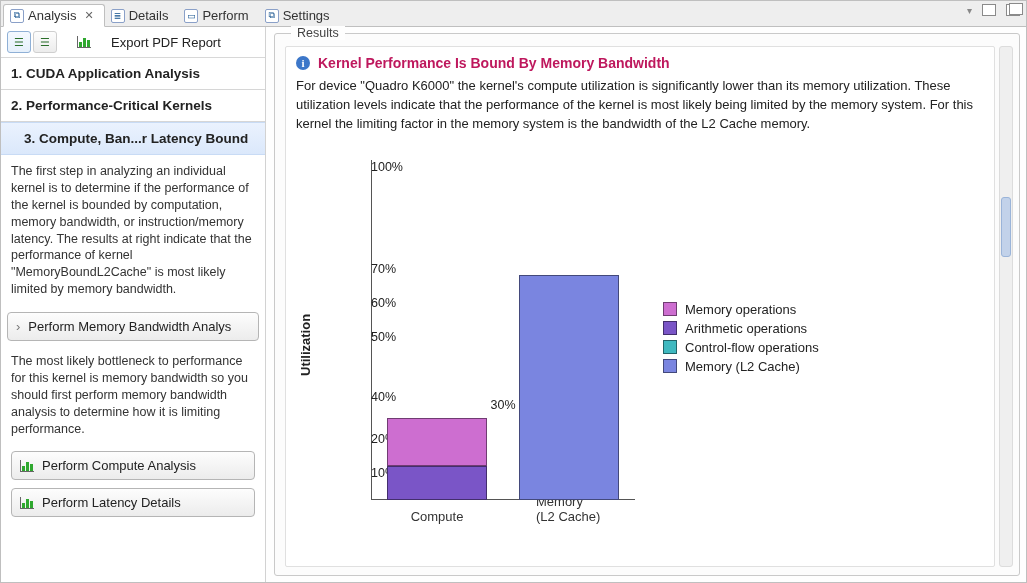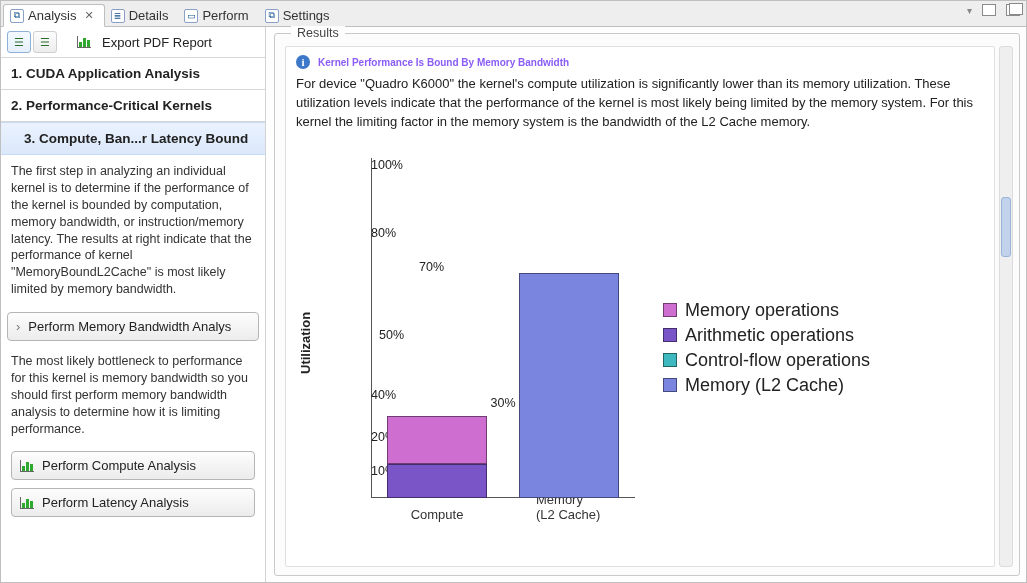--- a/index.html
+++ b/index.html
@@ -95,21 +95,21 @@
   .tb-btn {
     width: 24px; height: 22px;
     border: 1px solid #cfcfcf; border-radius: 3px;
     background: linear-gradient(#fdfdfd,#ececec);
     display:inline-flex; align-items:center; justify-content:center;
     font-size: 11px; color:#2a6e2a;
     cursor: pointer;
   }
   .tb-btn.active { border-color:#8fb0d6; background:linear-gradient(#f4f9ff,#e6f0fb); }
   .export-btn {
-    display:inline-flex; align-items:center; gap:11px;
+    display:inline-flex; align-items:center; gap:20px;
     padding: 3px 10px;
     font-size: 13px; color:#222;
     cursor:pointer;
     margin-left: 8px;
   }
   .export-btn .chart-icon {
     width:14px; height:12px; display:inline-flex; align-items:flex-end; gap:1px;
     border-left:1px solid #666; border-bottom:1px solid #666; padding:0 1px;
   }
   .export-btn .chart-icon i { width:3px; background:#2fa82f; display:inline-block; }
@@ -181,21 +181,21 @@
     position:absolute; left:1px; right:1px; top:150px; height:60px;
     background:#c2d2ea; border:1px solid #9ab4d9; border-radius:3px;
   }
   .res-title-row { display:flex; align-items:center; gap:8px; padding:2px 0 6px 0; }
   .info-icon {
     width:14px; height:14px; border-radius:50%;
     background:#3c77c9; color:#fff; font-weight:bold;
     display:inline-flex; align-items:center; justify-content:center;
     font-family: Georgia, serif; font-size:11px;
   }
-  .res-title { font-weight:bold; font-size:10px; color:#8b5cf6; }
+  .res-title { font-weight:bold; font-size:14px; color:#be185d; }
   .res-body { font-size:13px; color:#222; line-height:1.45; padding-right:4px; }
 
   
   .chart-area {
     margin-top: 26px;
     display:flex;
   }
   .yaxis-wrap {
     display:flex;
   }
@@ -216,21 +216,21 @@
   .xcat {
     position:absolute; bottom:6px; font-size:13px; color:#333; transform:translateX(-50%);
   }
   .bar {
     position:absolute; bottom:30px;
     border:1px solid rgba(0,0,0,.45);
   }
   .legend {
     margin-left: 28px;
     margin-top: 140px;
-    font-size:18px; color:#222;
+    font-size:13px; color:#222;
   }
   .legend .item { display:flex; align-items:center; gap:8px; padding:2px 0; }
   .swatch { width:14px; height:14px; border:1px solid rgba(0,0,0,.45); }
 </style>
 </head>
 <body>
 
 <div class="window">
 
   <div class="tabbar">
@@ -300,21 +300,21 @@
             <i></i>
           </span>
         <span>Perform Compute Analysis</span>
       </div>
       <div class="side-btn">
         <span class="chart-icon">
             <i></i>
             <i></i>
             <i></i>
           </span>
-        <span>Perform Latency Analysis</span>
+        <span>Perform Latency Details</span>
       </div>
     </div>
 
     <div class="results-wrap">
       <div class="results">
         <div class="results-legend">Results</div>
 
         <div class="results-inner">
           <div class="res-title-row">
             <span class="info-icon">i</span>
@@ -335,27 +335,27 @@
                 <div class="row band" style="top: 272px; height: 34px; left: 56px; right: 0px; position: absolute;">
                   <div class="tick-label" style="top: 0px;">20%</div>
                 </div>
                 <div class="row" style="top: 238px; height: 34px; left: 56px; right: 0px; position: absolute;">
                   <div class="tick-label" style="top: 0px; text-align: center;">30%</div>
                 </div>
                 <div class="row band" style="top: 204px; height: 34px; left: 56px; right: 0px; position: absolute;">
                   <div class="tick-label" style="top: 0px; margin-top: 26px;">40%</div>
                 </div>
                 <div class="row" style="top: 170px; height: 34px; left: 56px; right: 0px; position: absolute;">
-                  <div class="tick-label" style="top: 0px; margin-left: 8px;">50%</div>
+                  <div class="tick-label" style="top: 0px;">50%</div>
+                </div>
+                <div class="row band" style="top: 136px; height: 34px; left: 56px; right: 0px; position: absolute;">
+                  <div class="tick-label" style="top: 0px;">60%</div>
                 </div>
                 <div class="row" style="top: 102px; height: 34px; left: 56px; right: 0px; position: absolute;">
-                  <div class="tick-label" style="top: 0px; padding-left: 48px;">70%</div>
-                </div>
-                <div class="row band" style="top: 68px; height: 34px; left: 56px; right: 0px; position: absolute;">
-                  <div class="tick-label" style="top: 0px;">80%</div>
+                  <div class="tick-label" style="top: 0px;">70%</div>
                 </div>
                 <div class="row band" style="top: 0px; height: 34px; left: 56px; right: 0px; position: absolute;">
                   <div class="tick-label" style="top: 0px;">100%</div>
                 </div>
                 <div class="xcat" style="left: 122px; margin-top: 36px;">Compute</div>
                 <div class="bar" style="left: 72px; width: 100px; height: 34px; bottom: 30px; background: rgb(122, 85, 199);"></div>
                 <div class="bar" style="left: 72px; width: 100px; height: 47.6px; bottom: 64px; background: rgb(205, 110, 208);"></div>
                 <div class="xcat" style="left: 254px;">Memory (L2 Cache)</div>
                 <div class="bar" style="left: 204px; width: 100px; height: 224.4px; bottom: 30px; background: rgb(122, 133, 224);"></div>
               </div>

